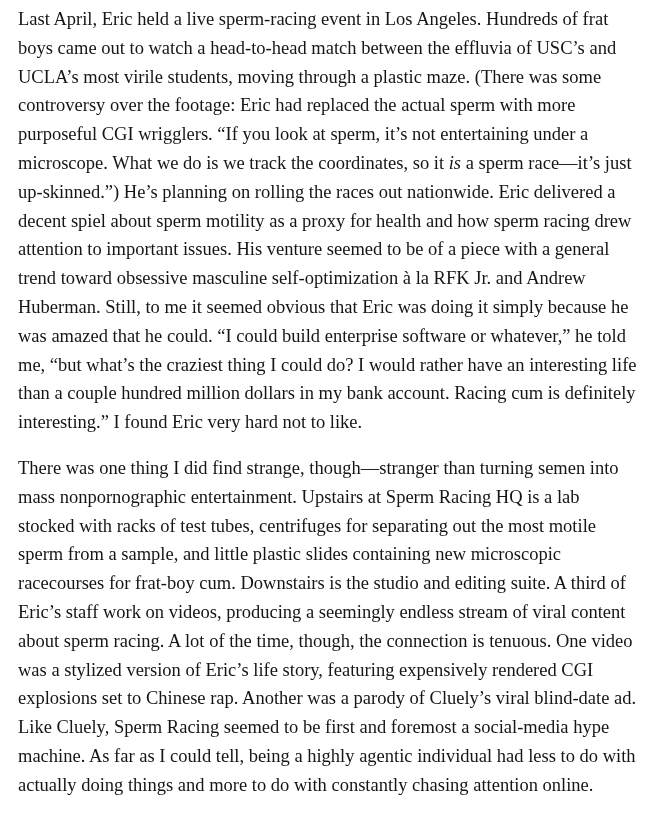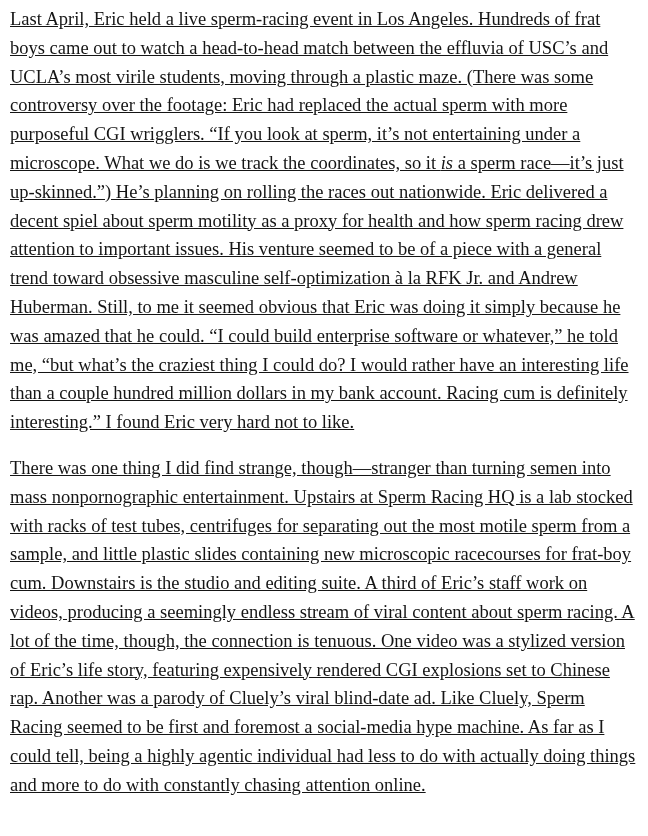--- a/index.html
+++ b/index.html
@@ -14,22 +14,21 @@
   }
   .article-body {
     padding: 5px 10px 12px 10px;
     font-family: "Liberation Serif", "DejaVu Serif", serif;
     font-size: 18.5px;
     line-height: 28.8px;
     color: #151515;
     text-rendering: optimizeLegibility;
   }
   .article-body p {
-    margin: 0 0 17px 0;
-    text-decoration: underline;
+    margin: 0 0 17px 8px;
   }
   .article-body p:last-child {
     margin-bottom: 0;
   }
   .italic {
     font-style: italic;
   }
 </style>
 </head>
 <body>

